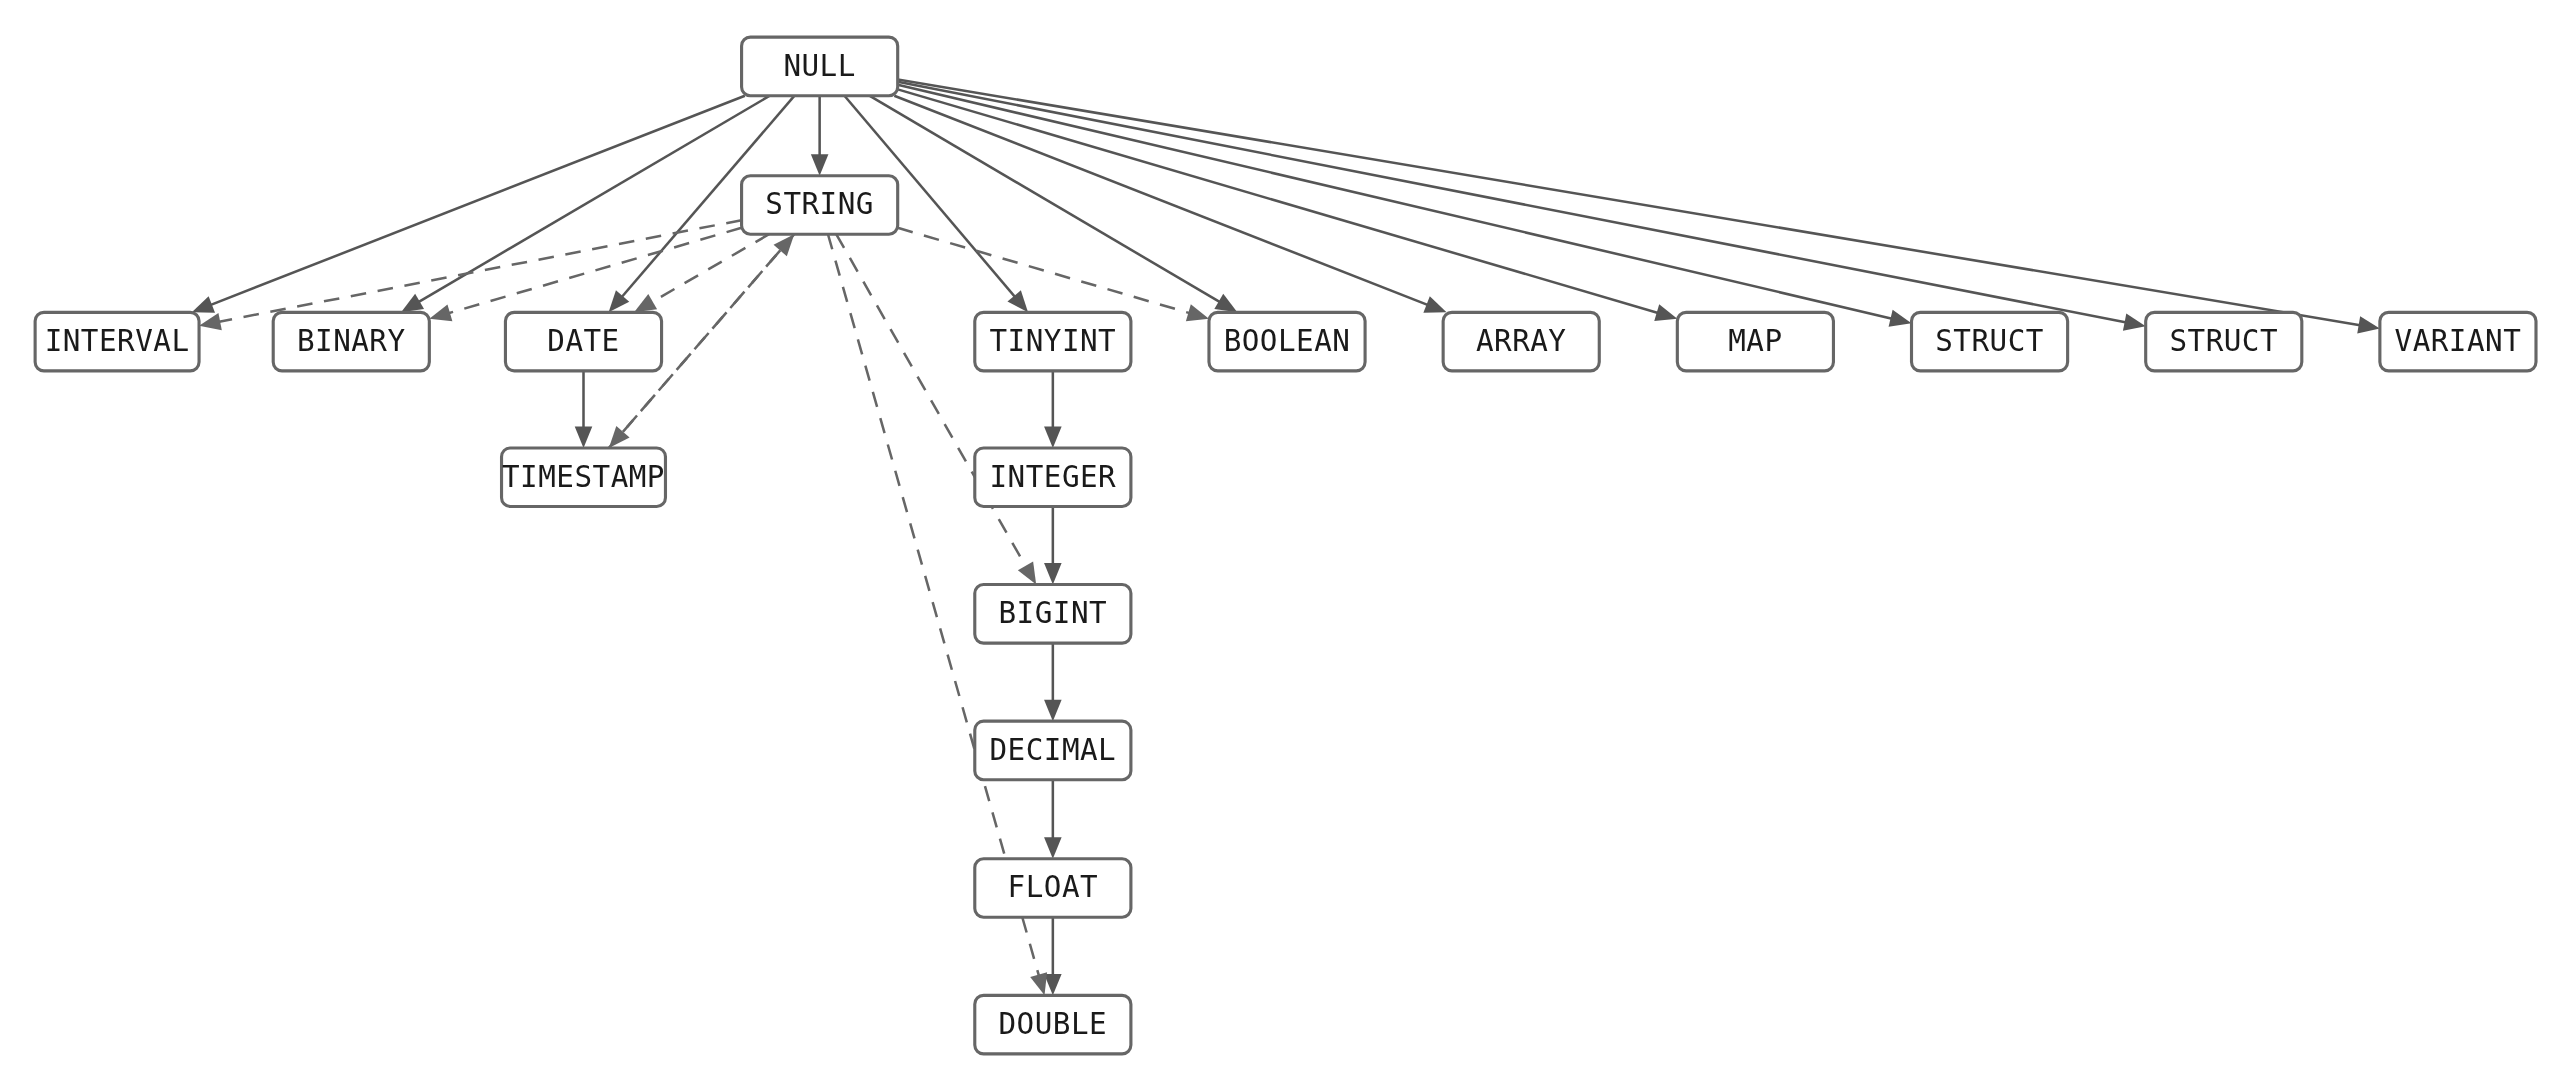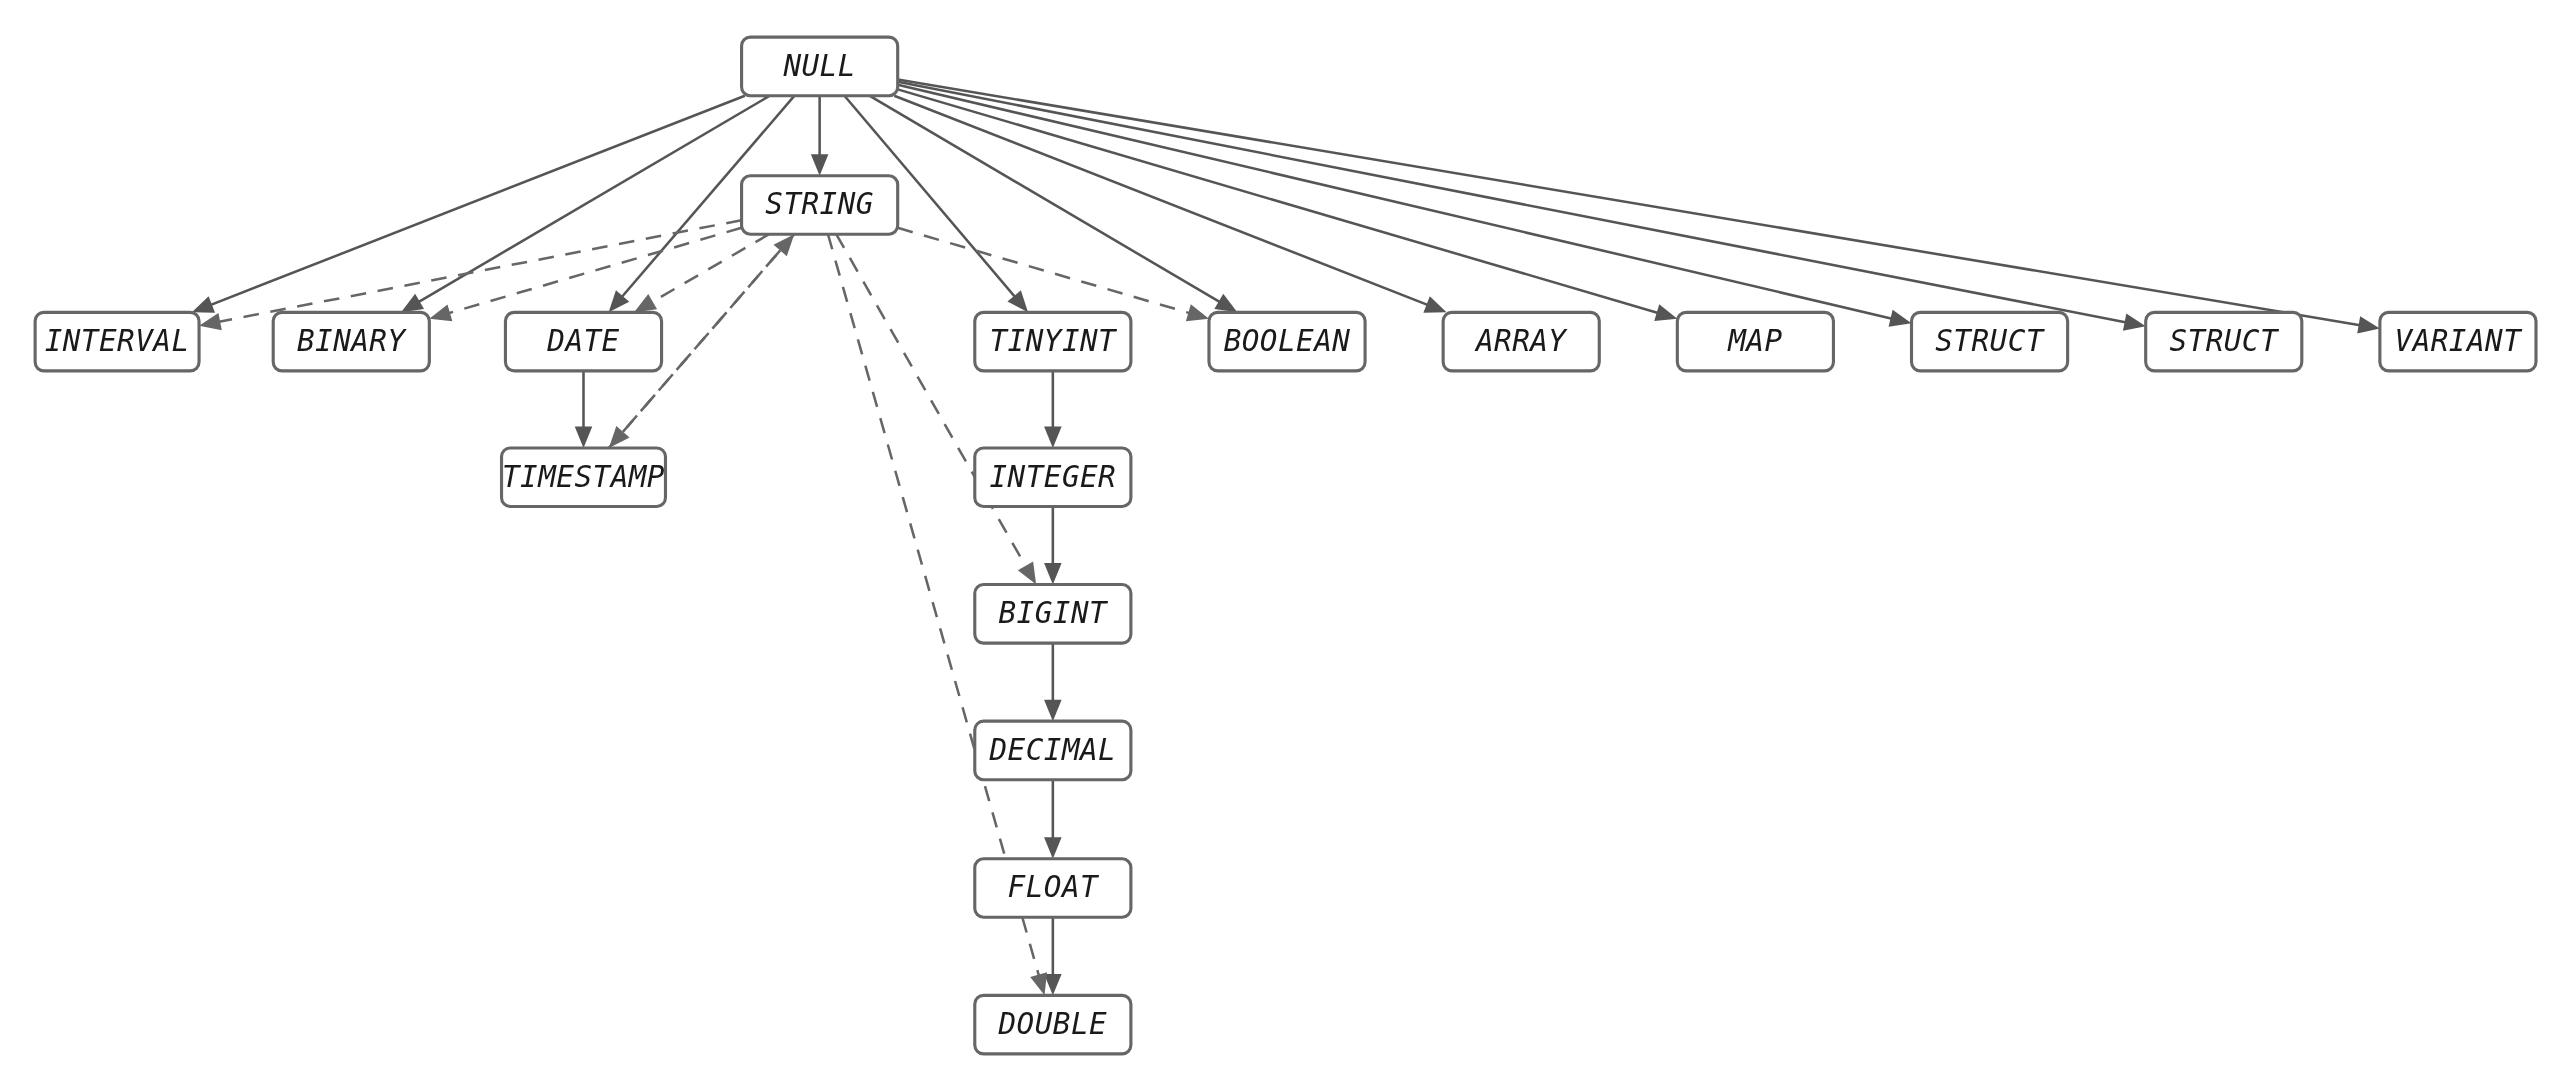--- a/index.html
+++ b/index.html
@@ -11,21 +11,20 @@
     width: 2576px;
     height: 1093px;
     overflow: hidden;
     font-family: "DejaVu Sans Mono", "Liberation Mono", monospace;
   }
   #diagram-root {
     position: relative;
     width: 2309px;
     height: 1093px;
     background: #ffffff;
-    font-style: italic;
   }
   svg#graph {
     position: absolute;
     left: 0;
     top: 0;
     width: 2576px;
     height: 1093px;
     display: block;
   }
   .node-box {

